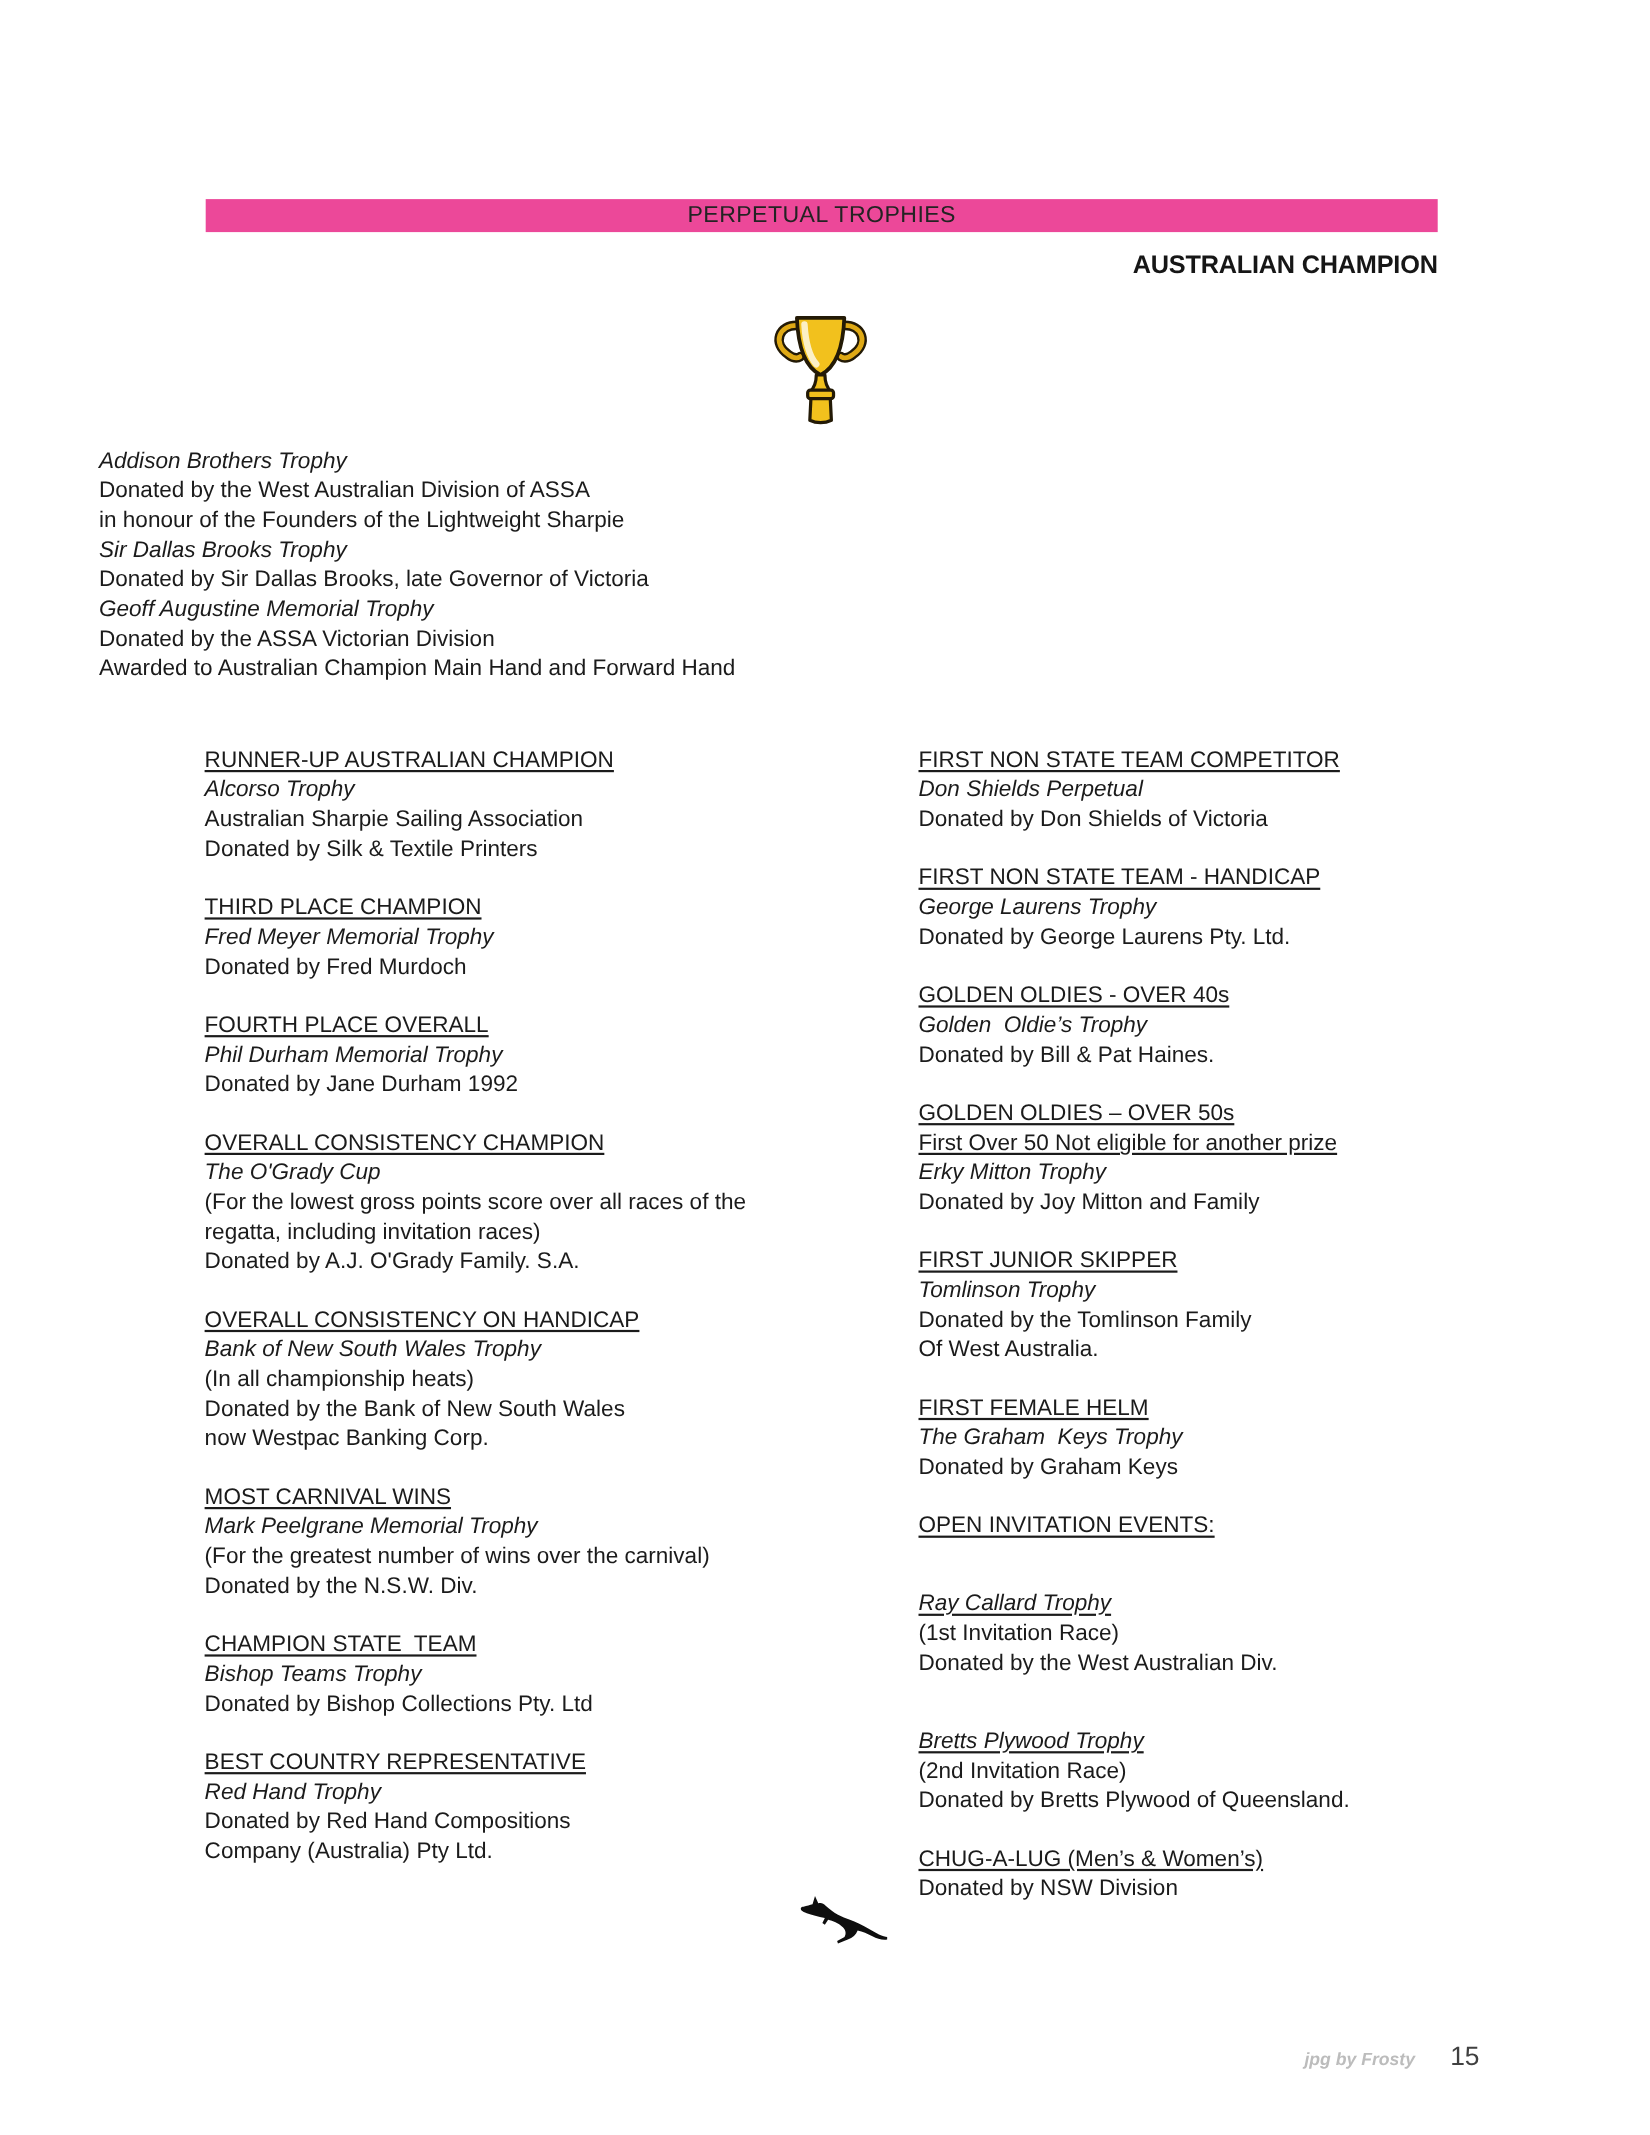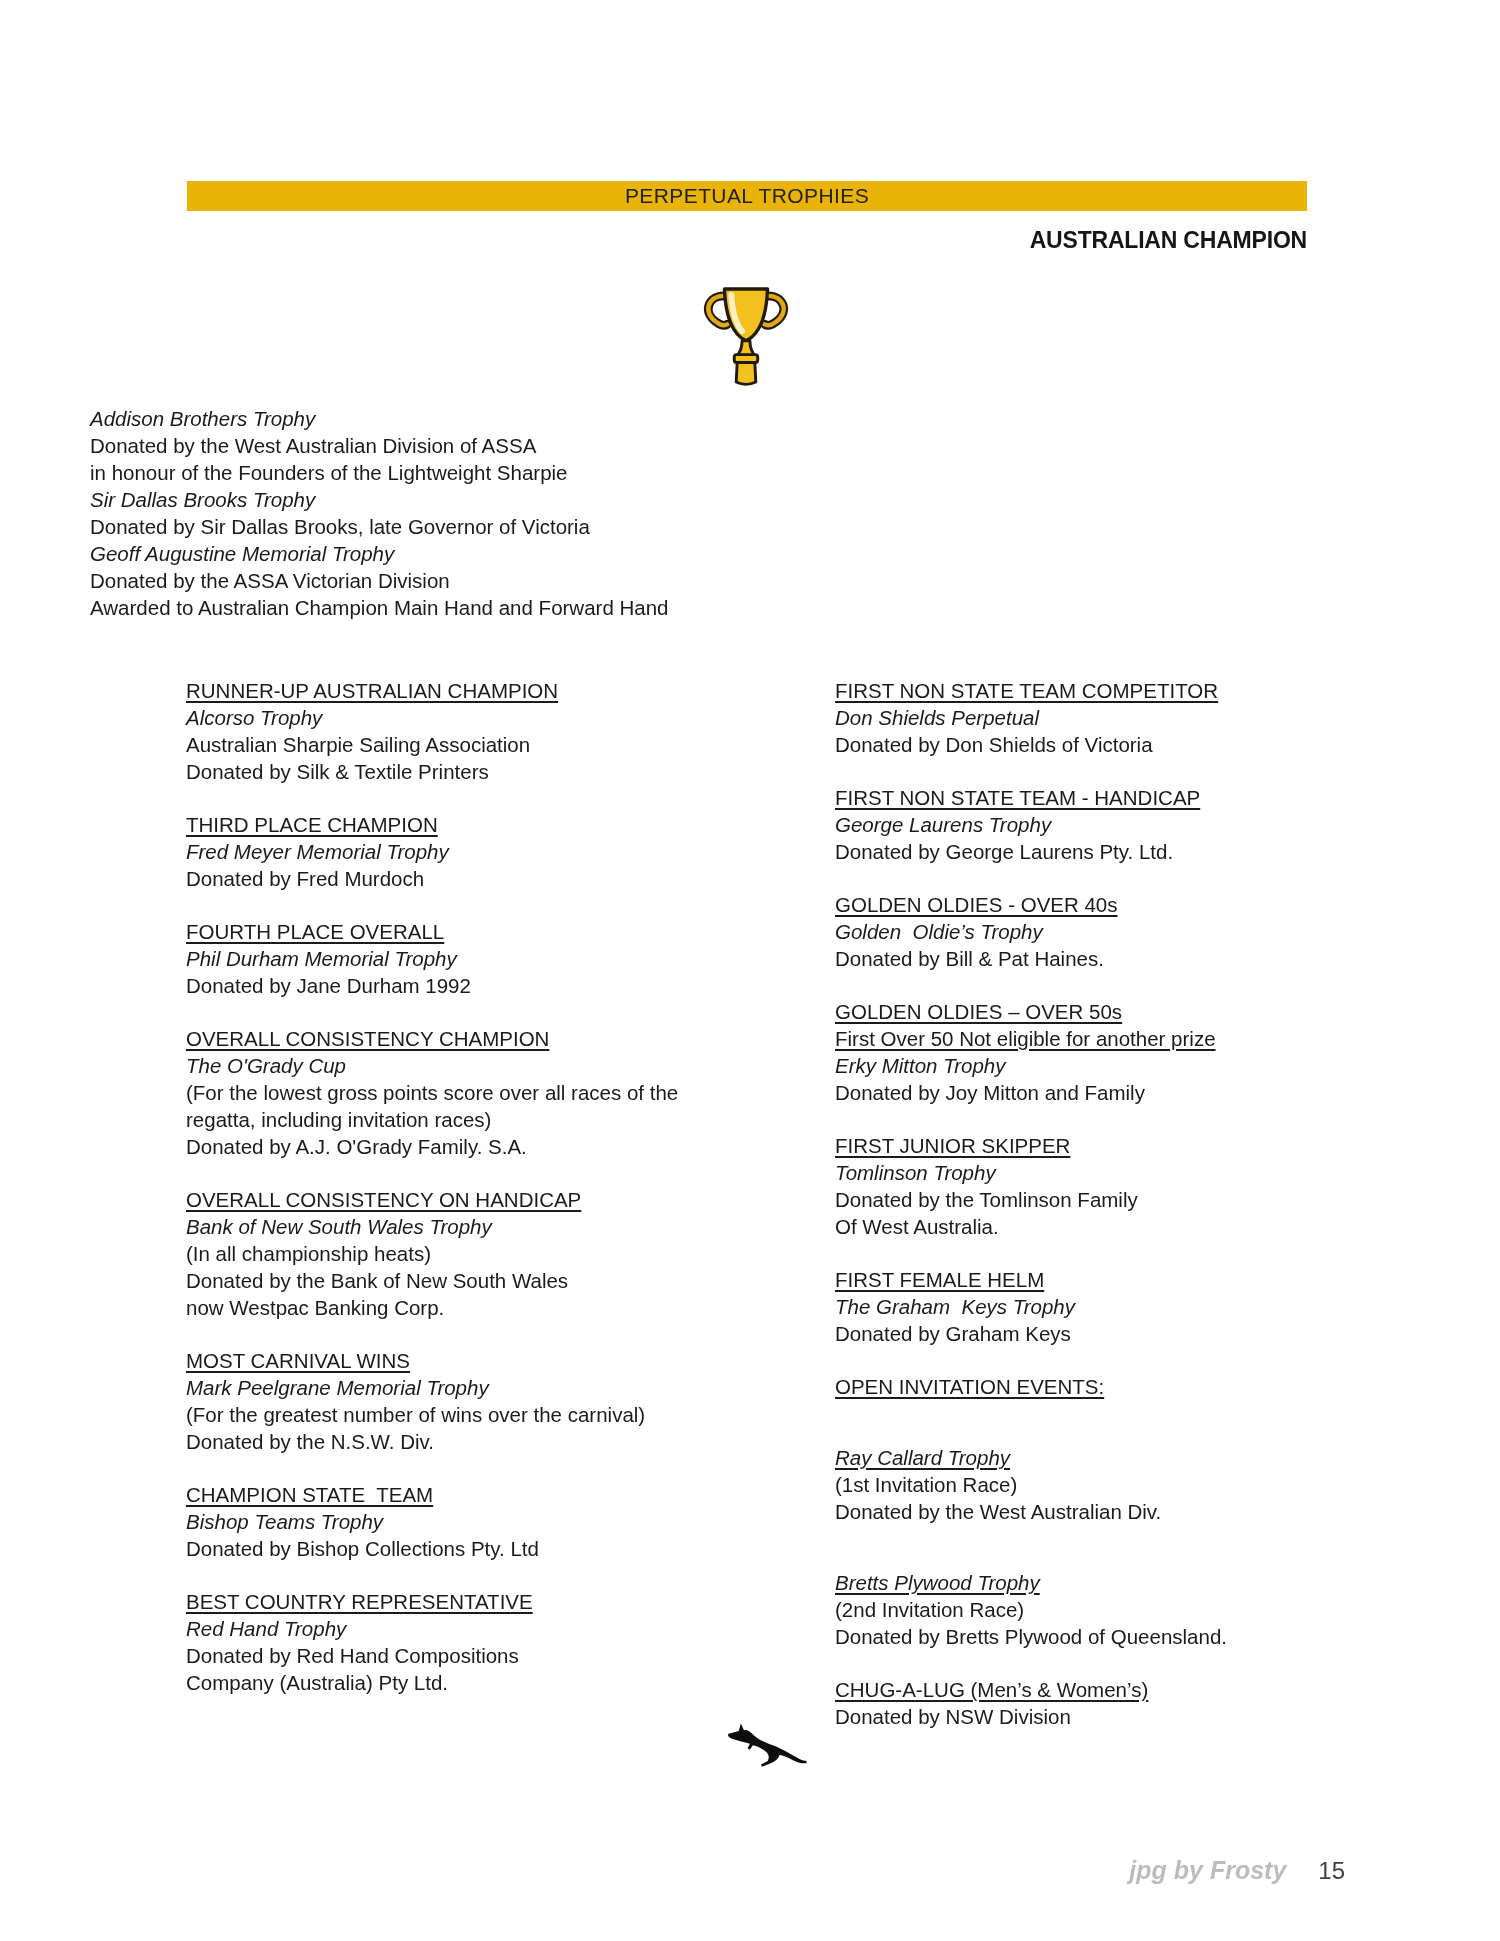--- a/index.html
+++ b/index.html
@@ -2,21 +2,21 @@
 <html><head>
 <meta charset="utf-8">
 <style>
   html,body{margin:0;padding:0;background:#ffffff;}
   .page{
     position:relative;width:1500px;height:1941px;background:#ffffff;
     font-family:"Liberation Sans", sans-serif;color:#1b1b1b;overflow:hidden;
   }
   .band{
     position:absolute;left:187px;top:181px;width:1120px;height:30px;
-    background:#eab308;display:flex;align-items:center;justify-content:center;
+    background:#ec4899;display:flex;align-items:center;justify-content:center;
   }
   .band-title{font-size:21px;letter-spacing:0.4px;color:#232323;}
   .main-title{
     position:absolute;left:187px;top:227px;width:1120px;text-align:right;
     font-size:23px;font-weight:bold;letter-spacing:-0.2px;color:#161616;
   }
   .trophy-wrap{position:absolute;left:699px;top:284px;width:94px;height:104px;}
   .intro{
     position:absolute;left:90px;top:405px;width:1314px;text-align:left;
     font-size:20.5px;line-height:27px;white-space:pre-wrap;
@@ -28,21 +28,21 @@
   .line{white-space:pre-wrap;}
   .st-regular{}
   .st-italic{font-style:italic;}
   .st-heading{text-decoration:underline;text-underline-offset:3px;}
   .st-underline{text-decoration:underline;text-underline-offset:3px;}
   .st-italic-underline{font-style:italic;text-decoration:underline;text-underline-offset:3px;margin-top:44px;}
   .kangaroo-wrap{position:absolute;left:726px;top:1716px;width:82px;height:54px;}
   .footer{
     position:absolute;top:1856px;right:155px;display:flex;align-items:baseline;gap:32px;
   }
-  .credit{font-size:25px;font-style:italic;font-weight:bold;color:#bcbcbc;}
+  .credit{font-size:16px;font-style:italic;font-weight:bold;color:#bcbcbc;}
   .pageno{font-size:24px;color:#404040;}
 </style>
 </head>
 <body>
 
 <div class="page">
 
   <div class="band">
     <span class="band-title">PERPETUAL TROPHIES</span>
   </div>

